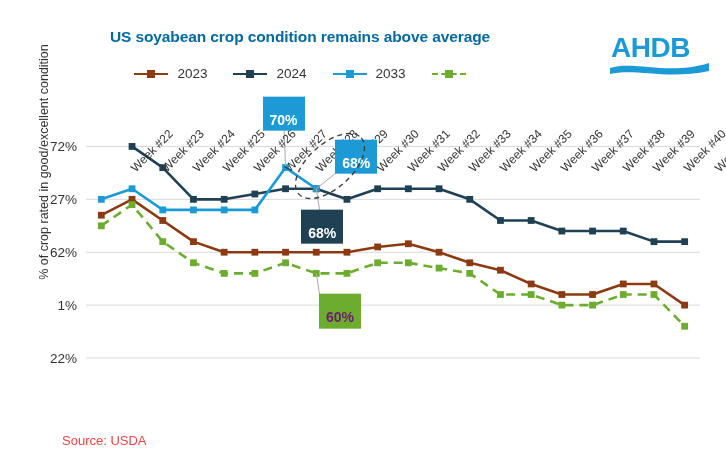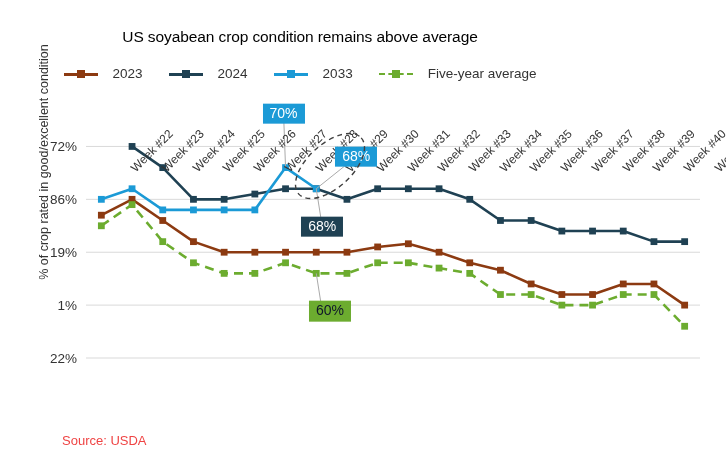--- a/index.html
+++ b/index.html
@@ -18,22 +18,22 @@
     position: absolute;
     inset: 0;
   }
   .chart-title {
     position: absolute;
     left: 0;
     top: 28px;
     width: 600px;
     text-align: center;
     font-size: 15.5px;
-    font-weight: normal;
-    color: #000000;
+    font-weight: bold;
+    color: #0369a1;
     letter-spacing: -0.1px;
   }
   .logo {
     position: absolute;
     right: 14px;
     top: 28px;
     width: 105px;
     height: 48px;
   }
   .legend {
@@ -41,22 +41,22 @@
     left: 0;
     top: 66px;
     width: 600px;
     display: flex;
     justify-content: center;
     align-items: center;
     gap: 26px;
   }
   .legend-item {
     display: flex;
-    align-items: flex-end;
-    gap: 15px;
+    align-items: center;
+    gap: 9px;
     font-size: 13.5px;
     color: #333333;
   }
   .legend-swatch {
     width: 34px;
     height: 14px;
     position: relative;
     display: inline-block;
   }
   .legend-swatch .ls-line {
@@ -120,34 +120,40 @@
     position: absolute;
     left: 62px;
     bottom: 14px;
     font-size: 13px;
     color: #ef4444;
   }
   .dlabel {
     position: absolute;
     transform: translate(-50%, -50%);
     font-size: 14px;
-    font-weight: normal;
+    font-weight: bold;
     color: #ffffff;
-    padding: 2px 7px 3px 7px;
+    padding: 16px 7px 3px 7px;
     white-space: nowrap;
     line-height: 1.12;
   }
 </style>
 </head>
 <body>
 
 <div id="chart-root">
 
   <div class="chart-title">US soyabean crop condition remains above average</div>
 
+  <div class="logo">
+    <svg viewBox="0 0 210 96" width="105" height="48" aria-hidden="true">
+      <text x="8" y="58" font-family="Liberation Sans, sans-serif" font-size="56" font-weight="bold" fill="#1b9ad6" letter-spacing="-1">AHDB</text>
+      <path d="M6 80 C 55 64, 120 96, 204 70 L 204 86 C 120 104, 55 80, 6 92 Z" fill="#1b9ad6"></path>
+    </svg>
+  </div>
 
   <div class="legend" id="legend">
       <div class="legend-item">
         <span class="legend-swatch" style="color: rgb(140, 58, 17);">
           <span class="ls-line" style="background: rgb(140, 58, 17);"></span>
           <span class="ls-marker" style="background: rgb(140, 58, 17);"></span>
         </span>
         <span>2023</span>
       </div>
       <div class="legend-item">
@@ -162,21 +168,20 @@
           <span class="ls-line" style="background: rgb(27, 154, 214);"></span>
           <span class="ls-marker" style="background: rgb(27, 154, 214);"></span>
         </span>
         <span>2033</span>
       </div>
       <div class="legend-item">
         <span class="legend-swatch" style="color: rgb(108, 172, 47);">
           <span class="ls-line dashed"></span>
           <span class="ls-marker" style="background: rgb(108, 172, 47);"></span>
         </span>
-        <span>Five-year average</span>
       </div>
     </div>
 
   <div class="y-axis-title">% of crop rated in good/excellent condition</div>
 
   <div class="plot" id="plot">
     <svg id="plot-svg" width="614" height="238" viewBox="0 0 614 238" style="position:absolute;left:0;top:0;overflow:visible">
         <line x1="0" x2="614" y1="238" y2="238" stroke="#d9d9d9" stroke-width="1"></line>
         <line x1="0" x2="614" y1="185.11111111111111" y2="185.11111111111111" stroke="#d9d9d9" stroke-width="1"></line>
         <line x1="0" x2="614" y1="132.22222222222223" y2="132.22222222222223" stroke="#d9d9d9" stroke-width="1"></line>
@@ -254,22 +259,22 @@
         <rect x="564.55" y="171.13333333333333" width="6.8" height="6.8" fill="#6cac2f"></rect>
         <rect x="595.25" y="202.86666666666665" width="6.8" height="6.8" fill="#6cac2f"></rect>
         <line x1="199.54999999999998" y1="47.599999999999994" x2="197.54999999999998" y2="-6.400000000000006" stroke="#aaaaaa" stroke-width="1"></line>
         <line x1="230.25" y1="68.75555555555556" x2="270.25" y2="36.75555555555556" stroke="#aaaaaa" stroke-width="1"></line>
         <line x1="230.25" y1="68.75555555555556" x2="236.25" y2="106.75555555555556" stroke="#aaaaaa" stroke-width="1"></line>
         <line x1="230.25" y1="153.3777777777778" x2="236.25" y2="191.3777777777778" stroke="#aaaaaa" stroke-width="1"></line>
       </svg>
     <div id="yticks">
         <div class="ytick" style="top: 238px;">22%</div>
         <div class="ytick" style="top: 185.111px;">1%</div>
-        <div class="ytick" style="top: 132.222px;">19%</div>
-        <div class="ytick" style="top: 79.3333px;">86%</div>
+        <div class="ytick" style="top: 132.222px;">62%</div>
+        <div class="ytick" style="top: 79.3333px;">27%</div>
         <div class="ytick" style="top: 26.4444px;">72%</div>
       </div>
     <div id="xticks">
         <div class="xtick" style="left: 29.35px;">Week #22</div>
         <div class="xtick" style="left: 60.05px;">Week #23</div>
         <div class="xtick" style="left: 90.75px;">Week #24</div>
         <div class="xtick" style="left: 121.45px;">Week #25</div>
         <div class="xtick" style="left: 152.15px;">Week #26</div>
         <div class="xtick" style="left: 182.85px;">Week #27</div>
         <div class="xtick" style="left: 213.55px;">Week #28</div>
@@ -284,21 +289,21 @@
         <div class="xtick" style="left: 489.85px;">Week #37</div>
         <div class="xtick" style="left: 520.55px;">Week #38</div>
         <div class="xtick" style="left: 551.25px;">Week #39</div>
         <div class="xtick" style="left: 581.95px;">Week #40</div>
         <div class="xtick" style="left: 612.65px;">Week #41</div>
       </div>
     <div id="dlabels">
         <div class="dlabel" style="left: 197.55px; top: -6.4px; background: rgb(27, 154, 214); color: rgb(255, 255, 255);">70%</div>
         <div class="dlabel" style="left: 270.25px; top: 36.7556px; background: rgb(27, 154, 214); color: rgb(255, 255, 255);">68%</div>
         <div class="dlabel" style="left: 236.25px; top: 106.756px; background: rgb(31, 65, 83); color: rgb(255, 255, 255);">68%</div>
-        <div class="dlabel" style="left: 244px; top: 191.378px; background: rgb(108, 172, 47); color: #0f172a;">60%</div>
+        <div class="dlabel" style="left: 254px; top: 191.378px; background: rgb(108, 172, 47); color: #701a75;">60%</div>
       </div>
   <svg width="120" height="90" style="position: absolute; left: 196.25px; top: 6px; overflow: visible;">
         <ellipse cx="48" cy="40" rx="42" ry="22" fill="none" stroke="#404040" stroke-width="1.4" stroke-dasharray="5 4" transform="rotate(-42 48 40)"></ellipse>
       </svg>
     </div>
 
   <div class="source">Source: USDA</div>
 
 </div>
 

